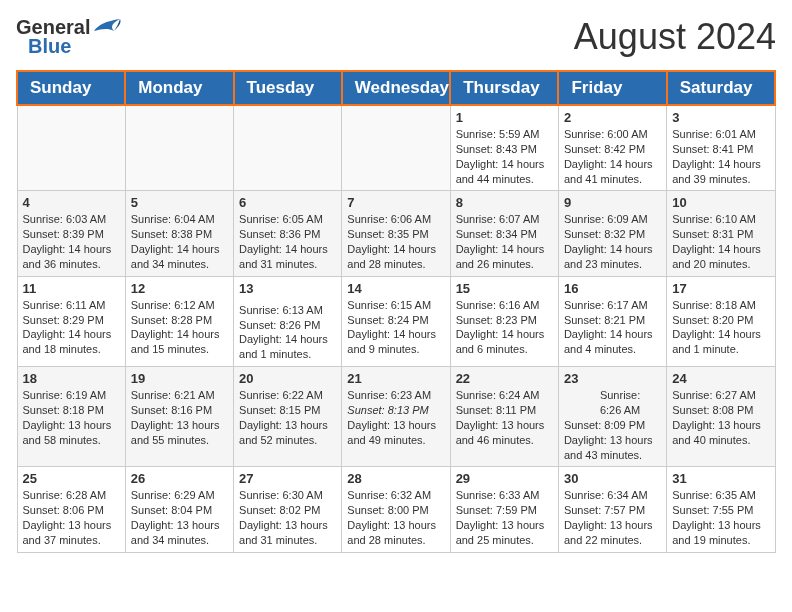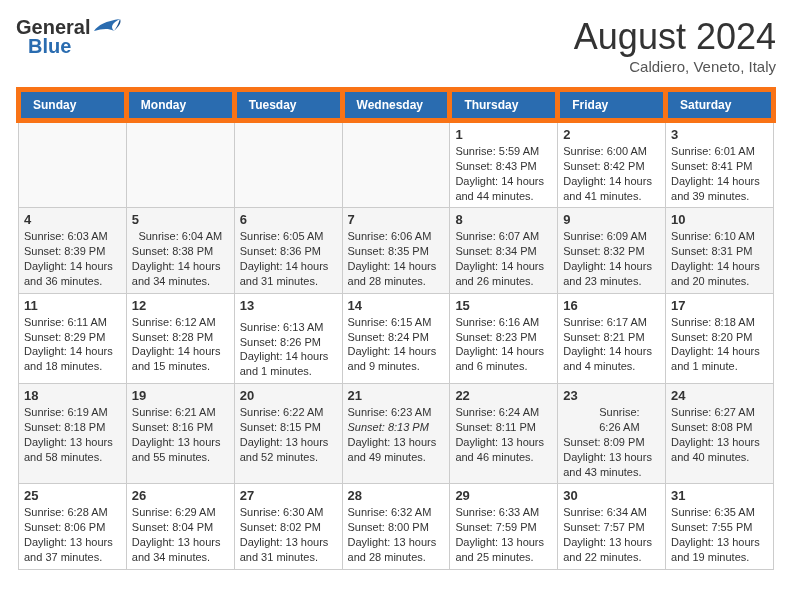--- a/index.html
+++ b/index.html
@@ -35,23 +35,23 @@
     }
     table {
       width: 100%;
       border-collapse: collapse;
       table-layout: fixed;
     }
     thead tr th {
       background-color: #2a6cb0;
       color: #fff;
       padding: 6px 12px;
-      font-size: 12px;
+      font-size: 17px;
       text-align: left;
-      border: 5px solid #f97316;
+      border: 2px solid #f97316;
     }
     tbody tr td {
       border: 1px solid #ccc;
       vertical-align: top;
       padding: 4px 5px;
       font-size: 11px;
       color: #333;
       height: 80px;
       background: #fff;
     }
@@ -77,21 +77,20 @@
       <span style="font-size:20px;font-weight:bold;color:#333;">General</span>
       <svg width="30" height="22" viewBox="0 0 30 22" style="margin-left:2px;">
         <path d="M2 14 C6 8, 14 4, 28 2 C20 6, 18 10, 22 14 C16 11, 10 12, 2 14Z" fill="#2a6cb0"></path>
         <path d="M22 14 C26 10, 30 6, 28 2 C26 8, 24 11, 22 14Z" fill="#1a4f8a"></path>
       </svg>
     </div>
     <span style="font-size:20px;font-weight:bold;color:#2a6cb0;margin-top:-4px;margin-left:12px;">Blue</span>
   </div>
   <div class="title-block">
     <div class="month-year">August 2024</div>
-    <div class="location">Caldiero, Veneto, Italy</div>
   </div>
 </div>
 
 <table>
   <thead>
     <tr>
     <th>Sunday</th>
         <th>Monday</th>
         <th>Tuesday</th>
         <th>Wednesday</th>
@@ -127,21 +126,21 @@
       </tr>
       <tr>
         <td>
           <span class="day-num">4</span>
           <div style="line-height: 1.35;">Sunrise: 6:03 AM</div>
           <div style="line-height: 1.35;">Sunset: 8:39 PM</div>
           <div style="line-height: 1.35;">Daylight: 14 hours and 36 minutes.</div>
         </td>
         <td>
           <span class="day-num">5</span>
-          <div style="line-height: 1.35; text-align: center;">Sunrise: 6:04 AM</div>
+          <div style="line-height: 1.35;">Sunrise: 6:04 AM</div>
           <div style="line-height: 1.35;">Sunset: 8:38 PM</div>
           <div style="line-height: 1.35;">Daylight: 14 hours and 34 minutes.</div>
         </td>
         <td>
           <span class="day-num">6</span>
           <div style="line-height: 1.35;">Sunrise: 6:05 AM</div>
           <div style="line-height: 1.35;">Sunset: 8:36 PM</div>
           <div style="line-height: 1.35;">Daylight: 14 hours and 31 minutes.</div>
         </td>
         <td>

